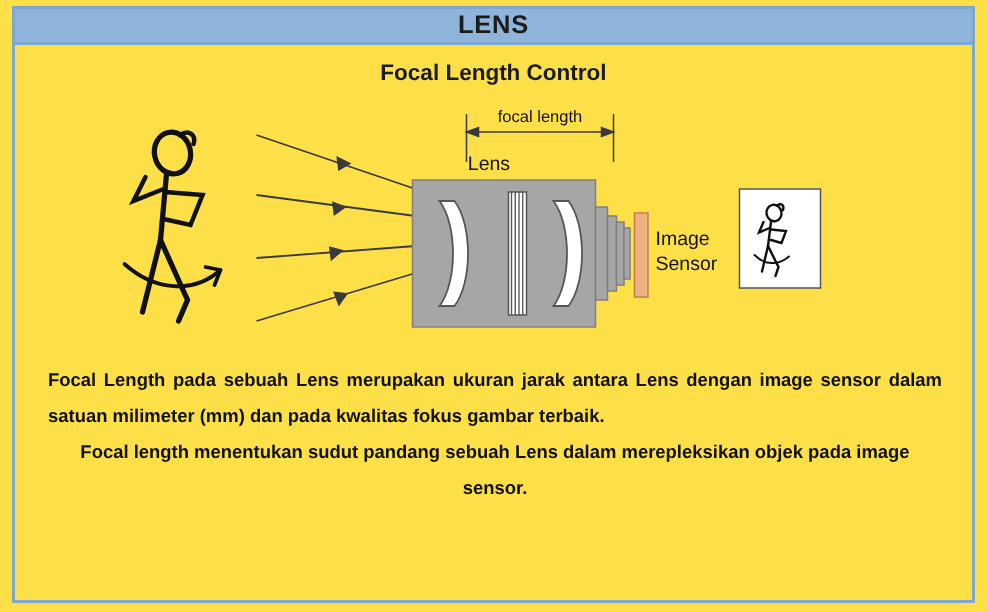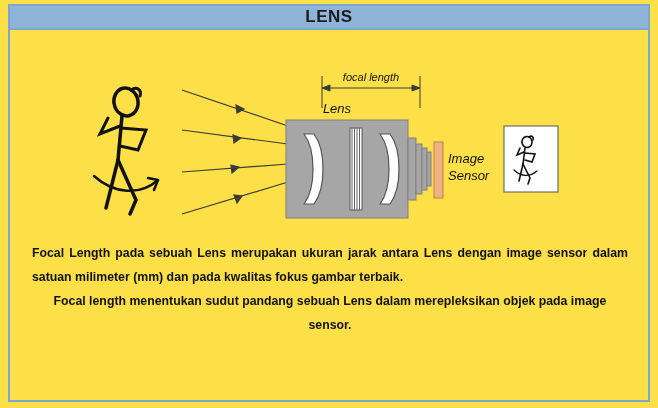--- a/index.html
+++ b/index.html
@@ -51,25 +51,24 @@
     left: 0;
     top: 40px;
     width: 658px;
     text-align: center;
     font-size: 15px;
     font-weight: bold;
     color: #1b1b1b;
   }
   .figure {
     position: absolute;
-    left: 30px;
+    left: 19px;
     top: 68px;
     width: 600px;
     height: 165px;
-    font-style: italic;
   }
   .body-text {
     position: absolute;
     left: 32px;
     top: 242px;
     width: 596px;
     color: #111111;
     font-size: 12.3px;
     font-weight: bold;
     line-height: 1.95;
@@ -91,20 +90,21 @@
 <body>
 
 <div class="slide">
 
   <div class="outer-frame"></div>
 
   <div class="title-bar">
     <span class="title-text">LENS</span>
   </div>
 
+  <div class="subtitle">Focal Length Control</div>
 
   <div class="figure">
     <svg width="600" height="165" viewBox="0 0 600 165" xmlns="http://www.w3.org/2000/svg">
 
       <g stroke="#111111" fill="none" stroke-width="3" stroke-linecap="round">
 
         <ellipse cx="96" cy="34" rx="12" ry="14" transform="rotate(-12 96 34)" stroke-width="3.5"></ellipse>
         <path d="M101 22 C 107 18, 112 22, 110 28" stroke-width="3"></path>
 
         <path d="M92 48 L 88 92" stroke-width="3.5"></path>

